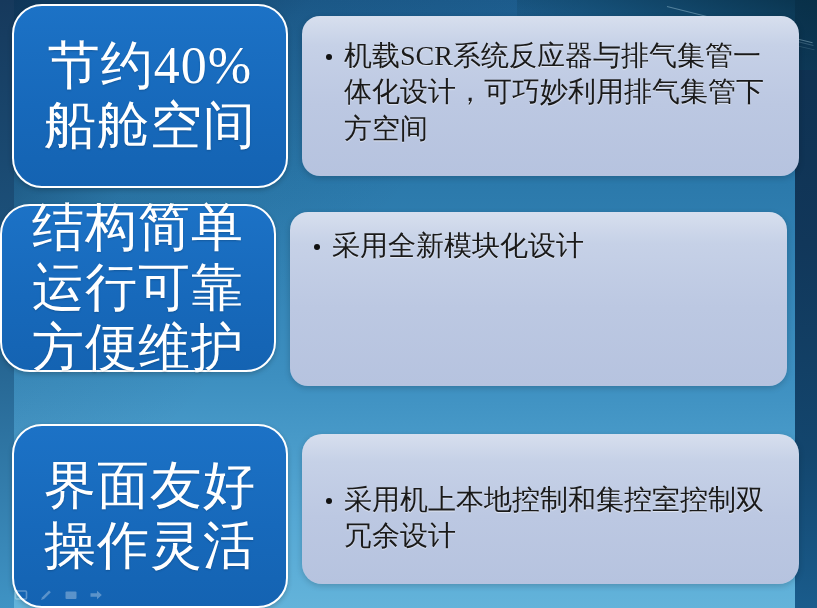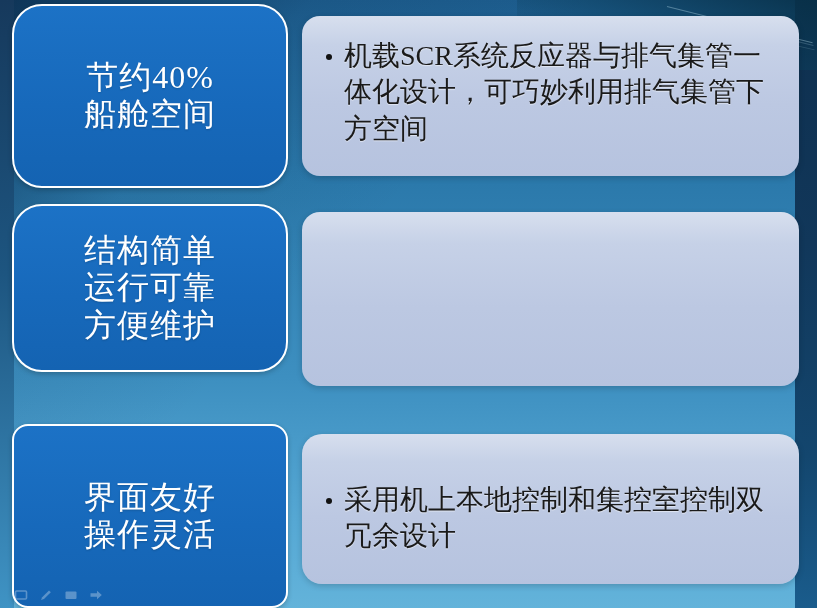--- a/index.html
+++ b/index.html
@@ -41,27 +41,27 @@
     width:276px;box-sizing:border-box;
     background:linear-gradient(to bottom,#1c72c6 0%,#1769bb 55%,#1463b2 100%);
     border:2px solid #ffffff;
     border-radius:30px;
     color:#ffffff;
     display:flex;align-items:center;justify-content:center;
     text-align:center;
     box-shadow:0 2px 5px rgba(0,0,0,0.22);
   }
   .tag .tag-text{
-    font-size:32px;line-height:1.16;letter-spacing:1px;
+    font-size:52px;line-height:1.16;letter-spacing:1px;
     text-shadow:0 1px 2px rgba(0,0,0,0.18);
     white-space:pre-line;
   }
   .r1 .tag{height:184px;margin-left:12px;}
-  .r2 .tag{height:168px;margin-left:12px;align-items:center;}
-  .r3 .tag{height:184px;margin-left:12px;border-radius:16px;}
+  .r2 .tag{height:168px;align-items:center;}
+  .r3 .tag{height:184px;margin-left:12px;}
 
   .panel{
     position:relative;
     margin-left:14px;
     width:497px;box-sizing:border-box;
     border-radius:18px;
     background:linear-gradient(to bottom,#d7dfee 0%,#c6d1e7 18%,#bcc8e2 55%,#b6c3df 100%);
     box-shadow:0 2px 6px rgba(0,0,0,0.18);
     padding:14px 16px 14px 18px;
   }
@@ -121,20 +121,21 @@
   </div>
 
   <div class="row row2 r2">
     <div class="tag">
       <span class="tag-text">结构简单
 运行可靠
 方便维护</span>
     </div>
     <div class="panel">
       <ul class="bullets">
+        <li>采用全新模块化设计</li>
       </ul>
     </div>
   </div>
 
   <div class="row row3 r3">
     <div class="tag">
       <span class="tag-text">界面友好
 操作灵活</span>
     </div>
     <div class="panel">

